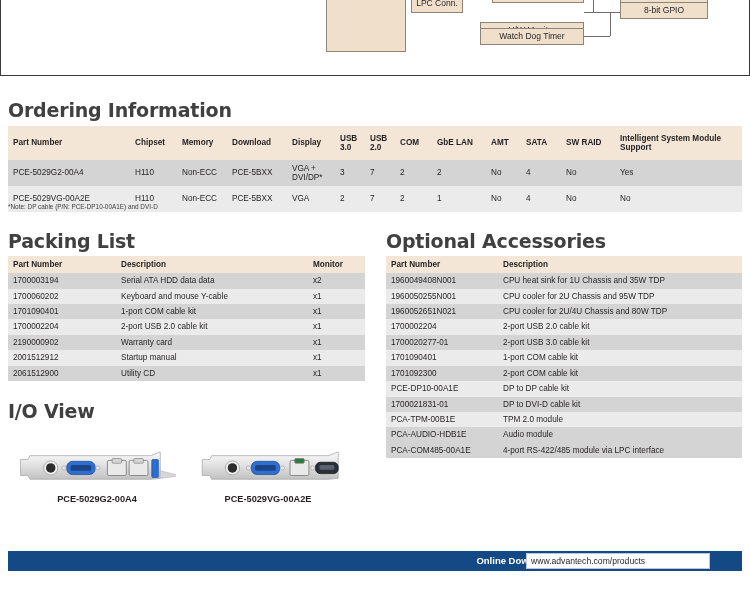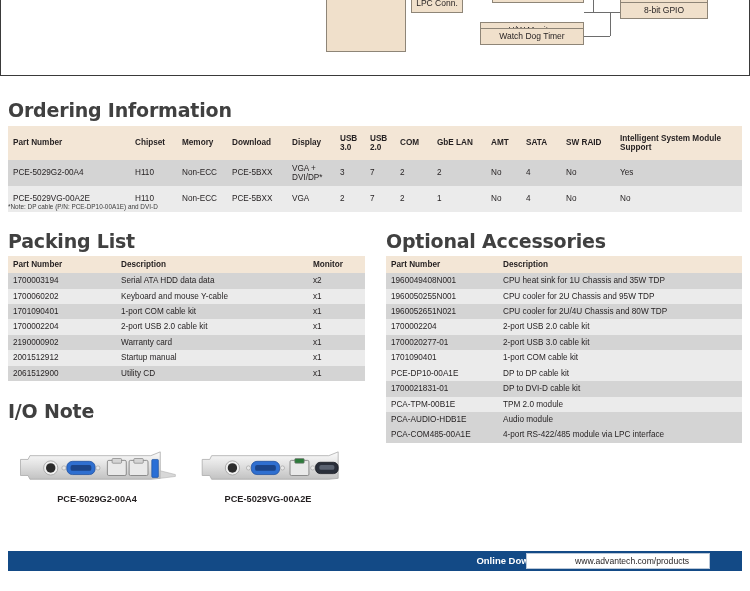--- a/index.html
+++ b/index.html
@@ -131,21 +131,20 @@
     background: #ffffff;
     border: 1px solid #b9c7d8;
     box-sizing: border-box;
   }
   #footer-url {
     position: absolute;
     left: 531px; top: 556px;
     font-size: 8.6px;
     color: #231f20;
     white-space: nowrap;
-    margin-left: 44px;
   }
 </style>
 </head>
 <body>
 
 <div id="diagram-region"></div>
 <div id="diagram-boxes">
     <div class="diag-line h" style="left: 584px; top: 12px; width: 36px;"></div>
     <div class="diag-line h" style="left: 584px; top: 36px; width: 26px;"></div>
     <div class="diag-line v" style="left: 610px; top: 12px; height: 24px;"></div>
@@ -317,20 +316,24 @@
         <td>2-port USB 2.0 cable kit</td>
       </tr>
       <tr class="alt-a">
         <td>1700020277-01</td>
         <td>2-port USB 3.0 cable kit</td>
       </tr>
       <tr class="alt-b">
         <td>1701090401</td>
         <td>1-port COM cable kit</td>
       </tr>
+      <tr class="alt-a">
+        <td>1701092300</td>
+        <td>2-port COM cable kit</td>
+      </tr>
       <tr class="alt-b">
         <td>PCE-DP10-00A1E</td>
         <td>DP to DP cable kit</td>
       </tr>
       <tr class="alt-a">
         <td>1700021831-01</td>
         <td>DP to DVI-D cable kit</td>
       </tr>
       <tr class="alt-b">
         <td>PCA-TPM-00B1E</td>
@@ -340,21 +343,21 @@
         <td>PCA-AUDIO-HDB1E</td>
         <td>Audio module</td>
       </tr>
       <tr class="alt-a">
         <td>PCA-COM485-00A1E</td>
         <td>4-port RS-422/485 module via LPC interface</td>
       </tr>
     </tbody>
 </table>
 
-<div class="section-heading" style="left:8px; top:400px;">I/O Note</div>
+<div class="section-heading" style="left:8px; top:400px;">I/O View</div>
 
 <svg class="bracket" style="left:14px; top:450px;" width="166" height="36" viewBox="0 0 166 36">
   <defs>
     <linearGradient id="metal1" x1="0" y1="0" x2="0" y2="1">
       <stop offset="0" stop-color="#fbfbfb"></stop>
       <stop offset="0.45" stop-color="#e3e3e3"></stop>
       <stop offset="1" stop-color="#c2c2c2"></stop>
     </linearGradient>
   </defs>
   <path d="M2 10 L10 10 L12 6 L140 6 L150 2 L150 30 L140 31 L12 31 L10 27 L2 27 Z" fill="url(#metal1)" stroke="#a8a8a8" stroke-width="0.8"></path>

